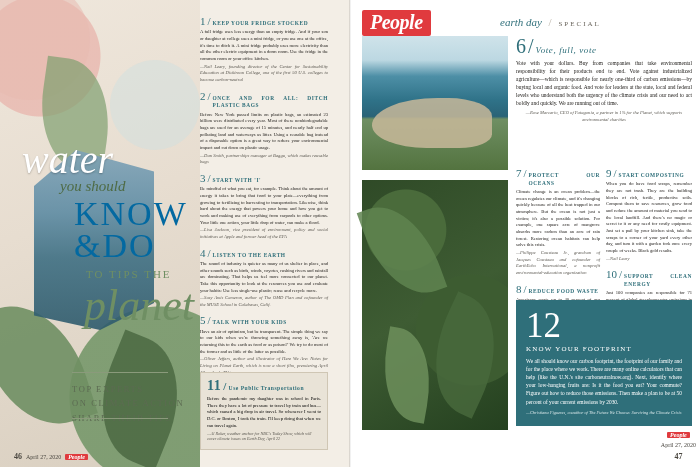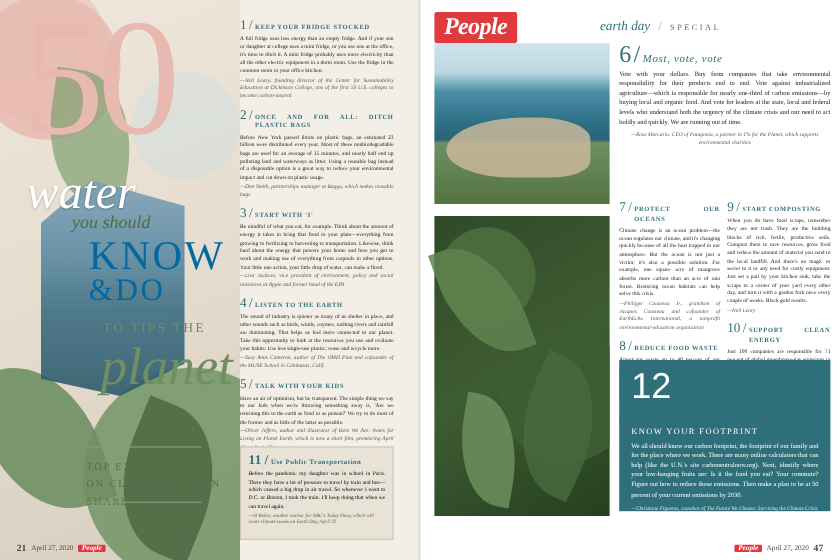--- a/index.html
+++ b/index.html
@@ -56,21 +56,21 @@
   }
   .youshould {
     position:absolute; left:60px; top:178px;
     font-size:15px; color:#4e6b45; font-style:italic;
   }
   .knowdo {
     position:absolute; left:74px; top:198px;
     color:#0369a1; line-height:.95;
   }
   .knowdo .kd1 { font-size:34px; letter-spacing:2px; }
-  .knowdo .kd2 { font-size:26px; letter-spacing:2px; }
+  .knowdo .kd2 { font-size:34px; letter-spacing:2px; }
   .tohelp {
     position:absolute; left:86px; top:268px;
     font-size:11px; letter-spacing:2px; color:#6f8f63;
   }
   .planet {
     position:absolute; left:84px; top:280px;
     font-style:italic; font-size:44px; color:#6f8f63;
   }
   .toprule { position:absolute; left:72px; top:372px; width:96px; height:1px; background:#8a9a7b; }
   .topexperts {
@@ -138,41 +138,41 @@
   }
   .leaf-shape {
     position:absolute; background:#5f8450; border-radius:0 80% 0 80%; opacity:.85;
   }
 
   .box12 {
     position:absolute; left:166px; top:300px; width:176px; height:126px;
     background:#2f6f7a; color:#ffffff; padding:8px 10px;
   }
   .box12 .n12 {
-    font-family:Liberation Sans, sans-serif; font-size:30px; line-height:1; margin-bottom:18px;
+    font-family:Liberation Serif, serif; font-size:35px; line-height:1; margin-bottom:2px;
   }
   .box12 .t12 { font-size:7px; letter-spacing:1.2px; text-transform:uppercase; margin-bottom:4px; }
   .box12 .b12 { font-size:5.4px; line-height:1.5; text-align:justify; }
   .box12 .c12 { font-size:4.4px; font-style:italic; margin-top:4px; color:#d6e6e8; }
 
   .box11 {
     position:absolute; left:200px; top:372px; width:128px; height:78px;
     background:#e9e3d7; border:1px solid #cfc6b4; padding:5px 6px;
   }
   .box11 .h11 { font-size:5.6px; color:#2f6f7a; font-weight:bold; letter-spacing:.5px; margin-bottom:2px; }
   .box11 .b11 { font-size:4.6px; line-height:1.45; text-align:justify; }
   .box11 .c11 { font-size:4.2px; font-style:italic; color:#5a5750; margin-top:2px; }
 
   
   .footer {
     position:absolute; bottom:6px; font-size:6px; color:#4a4740;
     display:flex; align-items:center; gap:4px;
   }
   .f-left { left:14px; }
-  .f-right { right:14px; }
+  .f-right { right:4px;flex-direction:column; }
   .folio { font-size:8px; font-weight:bold; }
   .minilogo {
     background:#e03a3e; color:#fff; font-weight:bold; font-style:italic;
     font-size:6px; padding:0 3px; border-radius:1px;
   }
   .gutter {
     position:absolute; left:349px; top:0; width:2px; height:467px;
     background:linear-gradient(90deg, rgba(0,0,0,.12), rgba(0,0,0,.03));
   }
 </style>
@@ -184,21 +184,20 @@
   <div class="page page-left">
 
     <div class="photo-left"></div>
     <div class="blob pinkblob" style="left:-30px; top:-20px; width:120px; height:120px; opacity:.55;"></div>
     <div class="blob tealblob" style="left:110px; top:60px; width:90px; height:90px; opacity:.5;"></div>
     <div class="leaf" style="left:-10px; top:300px; width:90px; height:130px; transform:rotate(-18deg);"></div>
     <div class="leaf" style="left:100px; top:340px; width:80px; height:120px; transform:rotate(22deg); background:#4e6b45;"></div>
     <div class="leaf" style="left:40px; top:60px; width:70px; height:110px; transform:rotate(8deg); background:#7fa06f; opacity:.7;"></div>
     <div class="cut-photo"></div>
 
-    <div class="big50">50</div>
     <div class="things">water</div>
     <div class="youshould">you should</div>
     <div class="knowdo">
       <div class="kd1">KNOW</div>
       <div class="kd2"><span>&amp;</span><span>DO</span></div>
     </div>
     <div class="tohelp">TO TIPS THE</div>
     <div class="planet">planet</div>
 
     <div class="toprule"></div>
@@ -255,21 +254,21 @@
           <span class="num">/</span>
           <span class="htitle">Talk with Your Kids</span>
         </div>
         <span>Have an air of optimism, but be transparent. The simple thing we say to our kids when we're throwing something away is, 'Are we returning this to the earth as food or as poison?' We try to do most of the former and as little of the latter as possible.</span>
         <span class="cred">—Oliver Jeffers, author and illustrator of Here We Are: Notes for Living on Planet Earth, which is now a short film, premiering April 17 on Apple TV+</span>
       </div>
 
     </div>
 
     <div class="footer f-left">
-      <span class="folio">21</span>
+      <span class="folio">46</span>
       <span>April 27, 2020</span>
       <span class="minilogo">People</span>
     </div>
   </div>
 
   <div class="page page-right">
 
     <div class="people-logo">People</div>
     <div class="earthday">
       <span>earth day</span>
@@ -284,21 +283,21 @@
     <div class="photo-leaves">
       <div class="leaf-shape" style="left:10px; top:20px; width:60px; height:100px; transform:rotate(-20deg);"></div>
       <div class="leaf-shape" style="left:70px; top:120px; width:66px; height:110px; transform:rotate(25deg); background:#48693c;"></div>
       <div class="leaf-shape" style="left:20px; top:150px; width:50px; height:90px; transform:rotate(10deg); background:#6d8f5c;"></div>
     </div>
 
     <div class="rcol rc-top">
       <div class="item-head">
         <span class="num" style="font-size:20px;">6</span>
         <span class="num" style="font-size:20px;">/</span>
-        <span class="htitle" style="font-size:9px; text-transform:none; font-style:italic; font-weight:normal;">Most, vote, vote</span>
+        <span class="htitle" style="font-size:9px; text-transform:none; font-style:italic; font-weight:normal;">Vote, full, vote</span>
       </div>
       <div class="intro">Vote with your dollars. Buy from companies that take environmental responsibility for their products end to end. Vote against industrialized agriculture—which is responsible for nearly one-third of carbon emissions—by buying local and organic food. And vote for leaders at the state, local and federal levels who understand both the urgency of the climate crisis and our need to act boldly and quickly. We are running out of time.</div>
       <div class="cred" style="text-align:center; margin-top:3px;">—Rose Marcario, CEO of Patagonia, a partner in 1% for the Planet, which supports environmental charities</div>
     </div>
 
     <div class="rcol rc1">
       <div class="item">
         <div class="item-head">
           <span class="num">7</span>
           <span class="num">/</span>
@@ -348,21 +347,21 @@
 
     <div class="footer f-right">
       <span class="minilogo">People</span>
       <span>April 27, 2020</span>
       <span class="folio">47</span>
     </div>
   </div>
 
   <div class="box11">
     <div class="h11">
-      <span style="font-size:11px;">11</span>
+      <span style="font-size:14px;">11</span>
       <span style="font-size:11px;">/</span>
       <span>Use Public Transportation</span>
     </div>
     <div class="b11">Before the pandemic my daughter was in school in Paris. There they have a lot of pressure to travel by train and bus—which caused a big drop in air travel. So whenever I went to D.C. or Boston, I took the train. I'll keep doing that when we can travel again.</div>
     <div class="c11">—Al Roker, weather anchor for NBC's Today Show, which will cover climate issues on Earth Day, April 22</div>
   </div>
 
   <div class="gutter"></div>
 </div>
 

